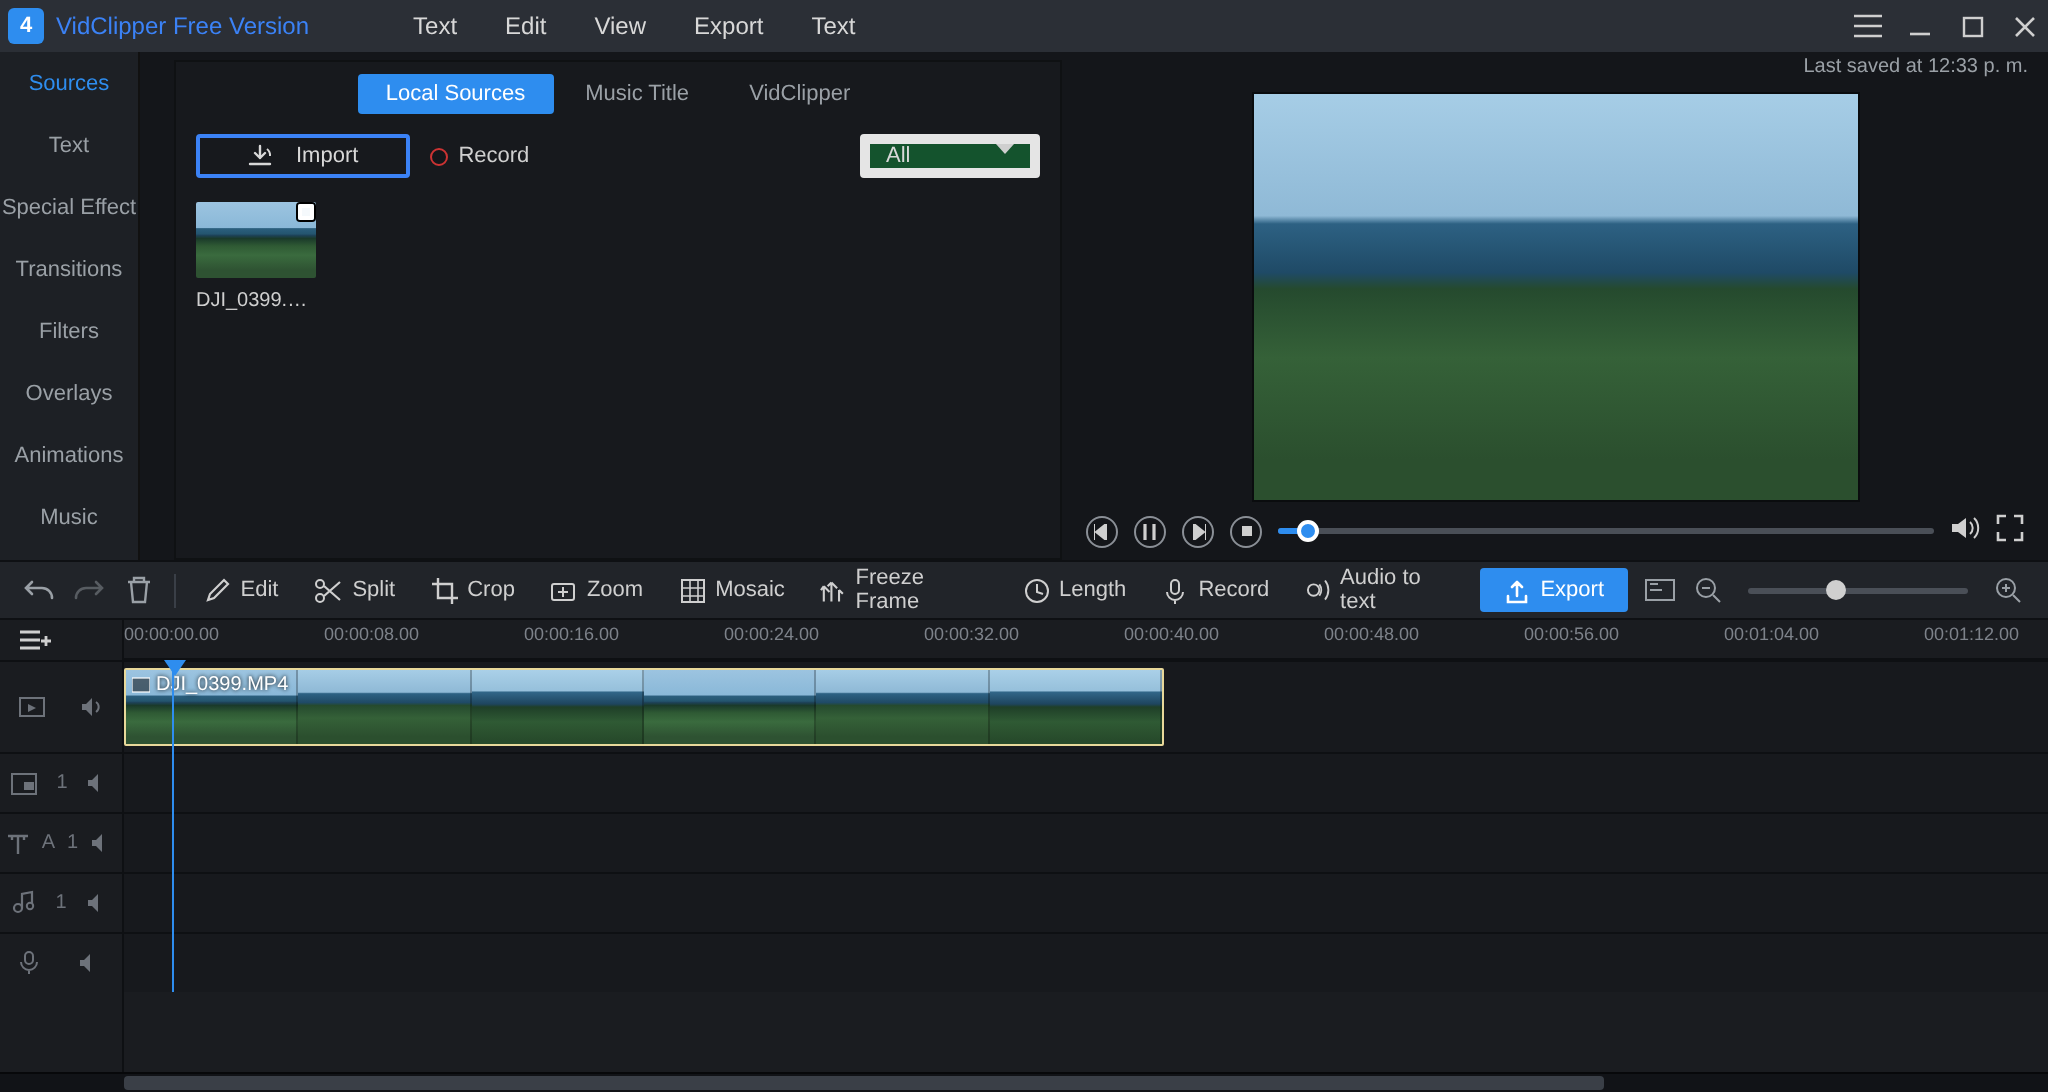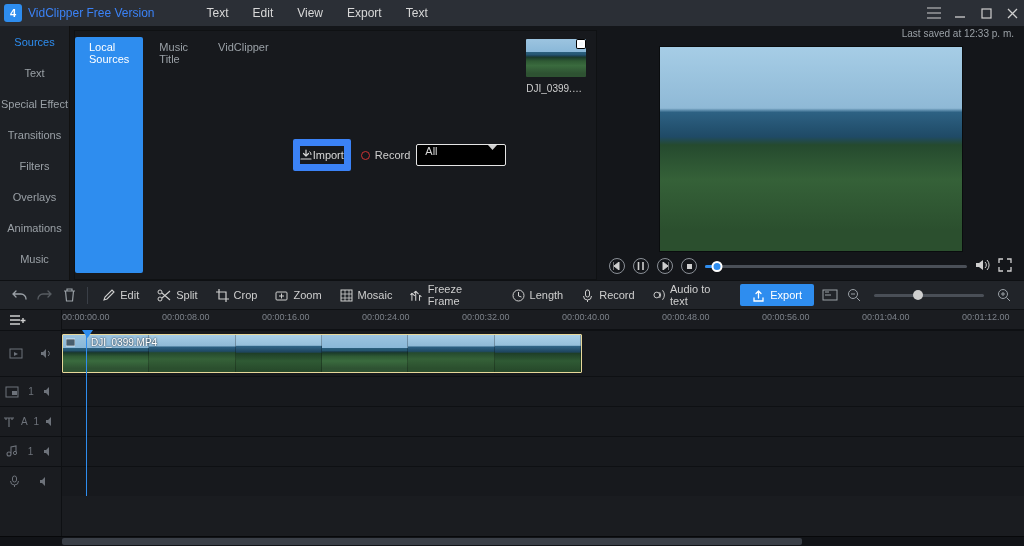--- a/index.html
+++ b/index.html
@@ -28,29 +28,29 @@
   .menu-item{padding:0 12px;height:26px;display:flex;align-items:center;cursor:pointer;color:#d8d8d8}
   .titlebar-right{margin-left:auto;display:flex;align-items:center;gap:10px}
   .win-btn{width:16px;height:16px;display:flex;align-items:center;justify-content:center;cursor:pointer;color:#cfcfcf}
 
   
   .upper{display:flex;height:254px;background:var(--bg0)}
   .left-rail{width:70px;background:#1d2025;display:flex;flex-direction:column;border-right:1px solid #111}
   .rail-item{height:31px;display:flex;align-items:center;justify-content:center;color:var(--text-dim);font-size:11px;cursor:pointer}
   .rail-item.active{color:var(--accent)}
 
-  .source-panel{flex:0 0 444px;background:#17191d;border:1px solid #0f1113;margin:4px 0 0 4px;display:flex;flex-direction:row}
+  .source-panel{flex:0 0 444px;background:#17191d;border:1px solid #0f1113;margin:4px 0 0 17px;display:flex;flex-direction:column}
   .source-tabs{display:flex;justify-content:center;gap:2px;padding:6px 0}
   .stab{padding:4px 14px;color:var(--text-dim);font-size:11px;border-radius:2px;cursor:pointer}
   .stab.active{background:var(--accent);color:#fff}
   .source-row{display:flex;align-items:center;padding:4px 10px;gap:6px}
-  .btn-import{display:flex;align-items:center;gap:1px;background:transparent;border:7px solid #3b82f6;border-radius:2px;padding:3px 0;color:#d8d8d8;cursor:pointer}
+  .btn-import{display:flex;align-items:center;gap:12px;background:transparent;border:2px solid #3b82f6;border-radius:2px;padding:3px 24px;color:#d8d8d8;cursor:pointer}
   .btn-record{display:flex;align-items:center;gap:5px;color:#cfcfcf;cursor:pointer;margin-left:4px}
   .rec-dot{width:9px;height:9px;border-radius:50%;border:1px solid #c33;background:#14161a}
-  .dropdown{margin-left:auto;width:90px;height:22px;background:#000000;border:1px solid #e5e5e5;color:#d8d8d8;display:flex;align-items:flex-start;padding:0 8px;justify-content:space-between;cursor:pointer;border-radius:2px}
+  .dropdown{margin-left:auto;width:90px;height:22px;background:#14532d;border:5px solid #e5e5e5;color:#d8d8d8;display:flex;align-items:flex-start;padding:0 8px;justify-content:space-between;cursor:pointer;border-radius:2px}
   .media-grid{display:flex;flex-wrap:wrap;padding:8px 10px;gap:10px}
   .media-thumb{width:60px;display:flex;flex-direction:column;align-items:center;gap:6px;cursor:pointer}
   .thumb-img{width:60px;height:38px;border-radius:1px;position:relative;overflow:hidden}
   .thumb-img .corner{position:absolute;top:1px;right:1px;width:8px;height:8px;background:rgba(255,255,255,.9);border:2px solid #fff;border-radius:1px;box-shadow:0 0 0 1px #000}
   .thumb-lbl{font-size:10px;color:#cfcfcf;white-space:nowrap;overflow:hidden;text-overflow:ellipsis;width:60px;text-align:center}
 
   
   .preview-area{flex:1;display:flex;flex-direction:column;padding:4px 8px 4px 8px;position:relative}
   .last-saved{position:absolute;right:10px;top:2px;color:var(--text-dim);font-size:10px}
   .preview-canvas{flex:1;margin:16px auto 4px;width:304px;height:172px;border:1px solid #0a0c0e;}
@@ -84,21 +84,21 @@
   .tl-body{flex:1;position:relative;overflow:hidden}
   .ruler{height:20px;position:relative;background:#1a1c20;border-bottom:1px solid #0e1013}
   .ruler-seg{position:absolute;top:0;color:#7d828a;font-size:9px;white-space:nowrap}
   .ruler-seg::before{content:"";position:absolute;left:0;bottom:0;width:1px;height:6px;background:#5a5f67}
   .ruler-lbl{position:absolute;left:0;top:2px}
   .tracks{position:relative}
   .track{height:46px;border-top:1px solid #0e1013;position:relative;background:#17191d}
   .track.small{height:30px}
   .clip{position:absolute;top:3px;bottom:3px;left:0;width:520px;border:1px solid #e8d89a;border-radius:1px;overflow:hidden;display:flex;cursor:pointer}
   .clip-segment{flex:1;border-right:1px solid rgba(0,0,0,.25)}
-  .clip-name{position:absolute;left:3px;top:2px;color:#fff;font-size:10px;text-shadow:0 0 2px #000;display:flex;align-items:center;gap:16px;pointer-events:none}
+  .clip-name{position:absolute;left:3px;top:2px;color:#fff;font-size:10px;text-shadow:0 0 2px #000;display:flex;align-items:center;gap:3px;pointer-events:none}
   .playhead{position:absolute;top:0;bottom:0;width:0;border-left:1px solid var(--accent);z-index:5}
   .playhead-head{position:absolute;top:0;left:-5px;width:11px;height:8px;background:var(--accent);clip-path:polygon(0 0,100% 0,50% 100%)}
   .hscroll{height:10px;background:#111317;border-top:1px solid #07080a;position:relative}
   .hscroll-thumb{position:absolute;top:1px;bottom:1px;left:62px;width:740px;background:#3a3f47;border-radius:2px;cursor:pointer}
 
   
   .landscape-a{background:linear-gradient(to bottom,#9cc4e0 0%,#8ab8d8 34%,#2b5f7e 35%,#24556f 42%,#1d4258 44%,#1a3a2a 48%,#2f5a34 58%,#3a6b3e 70%,#2e5232 90%)}
   .landscape-b{background:linear-gradient(to bottom,#a6cde6 0%,#8fb9d6 30%,#2d6183 32%,#1f4a66 44%,#254a2e 48%,#356138 65%,#2b4f2e 90%)}
   .landscape-c{background:linear-gradient(to bottom,#aad0e8 0%,#96c0db 28%,#316688 30%,#1e455f 46%,#1f3f28 50%,#2f5a34 70%,#274a2b 95%)}
 </style>

